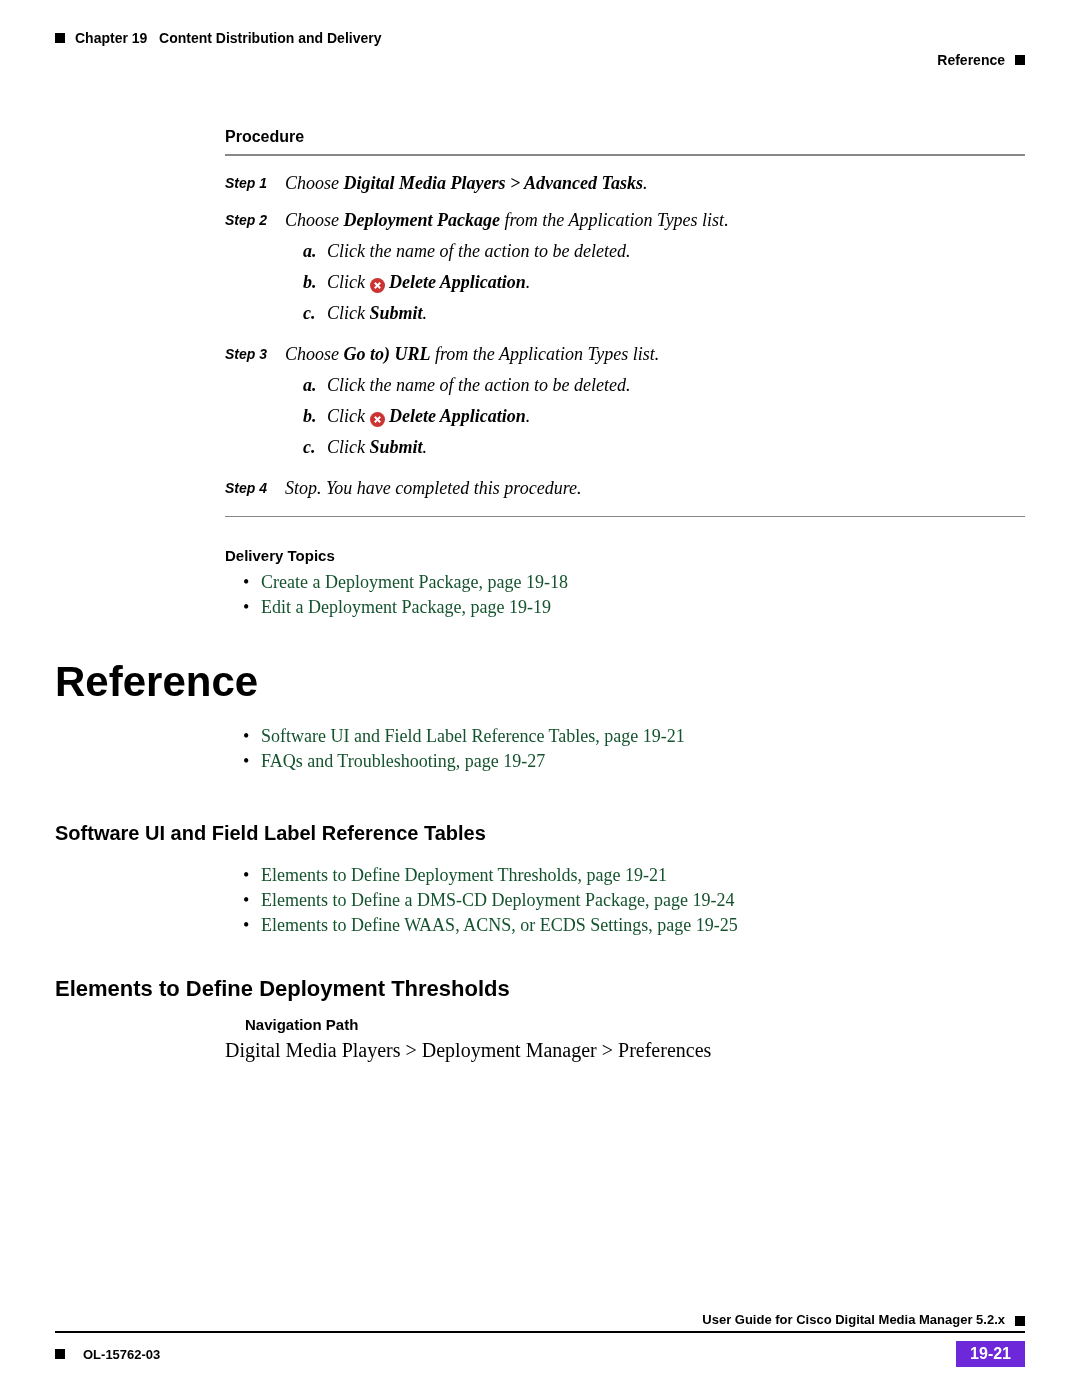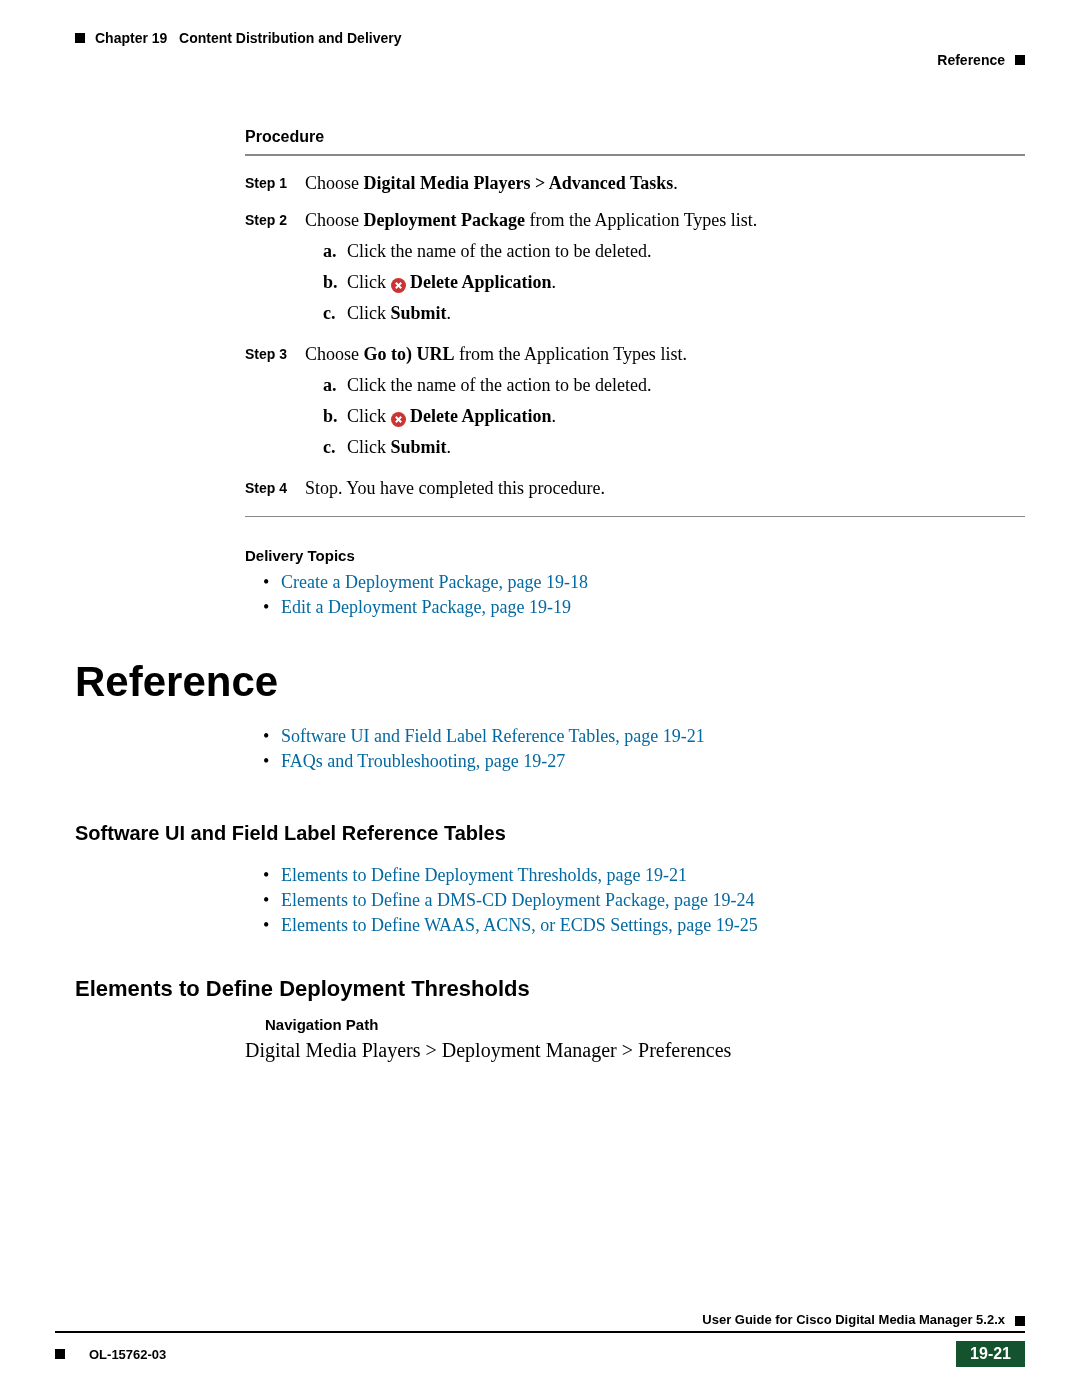--- a/index.html
+++ b/index.html
@@ -4,21 +4,21 @@
 <style>
   body {
     margin: 0;
     padding: 0;
     background: #fff;
     font-family: "Times New Roman", Times, serif;
     width: 1080px;
     color: #000;
   }
   .page {
-    padding: 30px 55px 40px 75px;
+    padding: 30px 55px 40px 55px;
     box-sizing: border-box;
     position: relative;
     min-height: 1397px;
   }
   .top-header {
     font-family: Arial, Helvetica, sans-serif;
     font-size: 14px;
     font-weight: bold;
     margin-bottom: 4px;
     display: flex;
@@ -57,20 +57,21 @@
   hr.thinrule {
     border: none;
     border-top: 1px solid #888;
     margin: 14px 0 30px 0;
   }
   .step-block {
     display: flex;
     margin-bottom: 10px;
     font-size: 18px;
     line-height: 1.5;
+    font-style: italic;
   }
   .step-label {
     font-family: Arial, Helvetica, sans-serif;
     font-weight: bold;
     font-size: 14px;
     width: 60px;
     flex-shrink: 0;
     padding-top: 3px;
   }
   .step-body {
@@ -122,21 +123,21 @@
     margin: 4px 0;
     font-size: 18px;
   }
   .link-list li::before {
     content: "•";
     position: absolute;
     left: 0;
     top: 0;
     font-size: 18px;
   }
-  a.link { color: #0369a1; text-decoration: none; }
+  a.link { color: #14532d; text-decoration: none; }
   h1.big {
     font-family: Arial, Helvetica, sans-serif;
     font-size: 42px;
     font-weight: bold;
     margin: 40px 0 20px 0;
   }
   h2.med {
     font-family: Arial, Helvetica, sans-serif;
     font-size: 20px;
     font-weight: bold;
@@ -167,37 +168,37 @@
   .footer-rule { border: none; border-top: 2px solid #000; margin: 0 0 8px 0; }
   .footer-row {
     display: flex;
     justify-content: space-between;
     align-items: center;
     font-family: Arial, Helvetica, sans-serif;
     font-size: 13px;
     font-weight: bold;
   }
   .page-num-box {
-    background: #14532d;
+    background: #6d28d9;
     color: #fff;
     padding: 4px 14px;
     font-family: Arial, Helvetica, sans-serif;
     font-weight: bold;
     font-size: 16px;
   }
   .guide-title {
     font-family: Arial, Helvetica, sans-serif;
     font-size: 13px;
     font-weight: bold;
     margin-bottom: 2px;
   }
   .footer-left {
     display:flex;
     align-items:center;
-    gap:24px;
+    gap:18px;
   }
   .footer-right-top {
     display:flex;
     align-items:center;
     justify-content:flex-end;
     gap:10px;
     margin-bottom:2px;
   }
 </style>
 </head>

